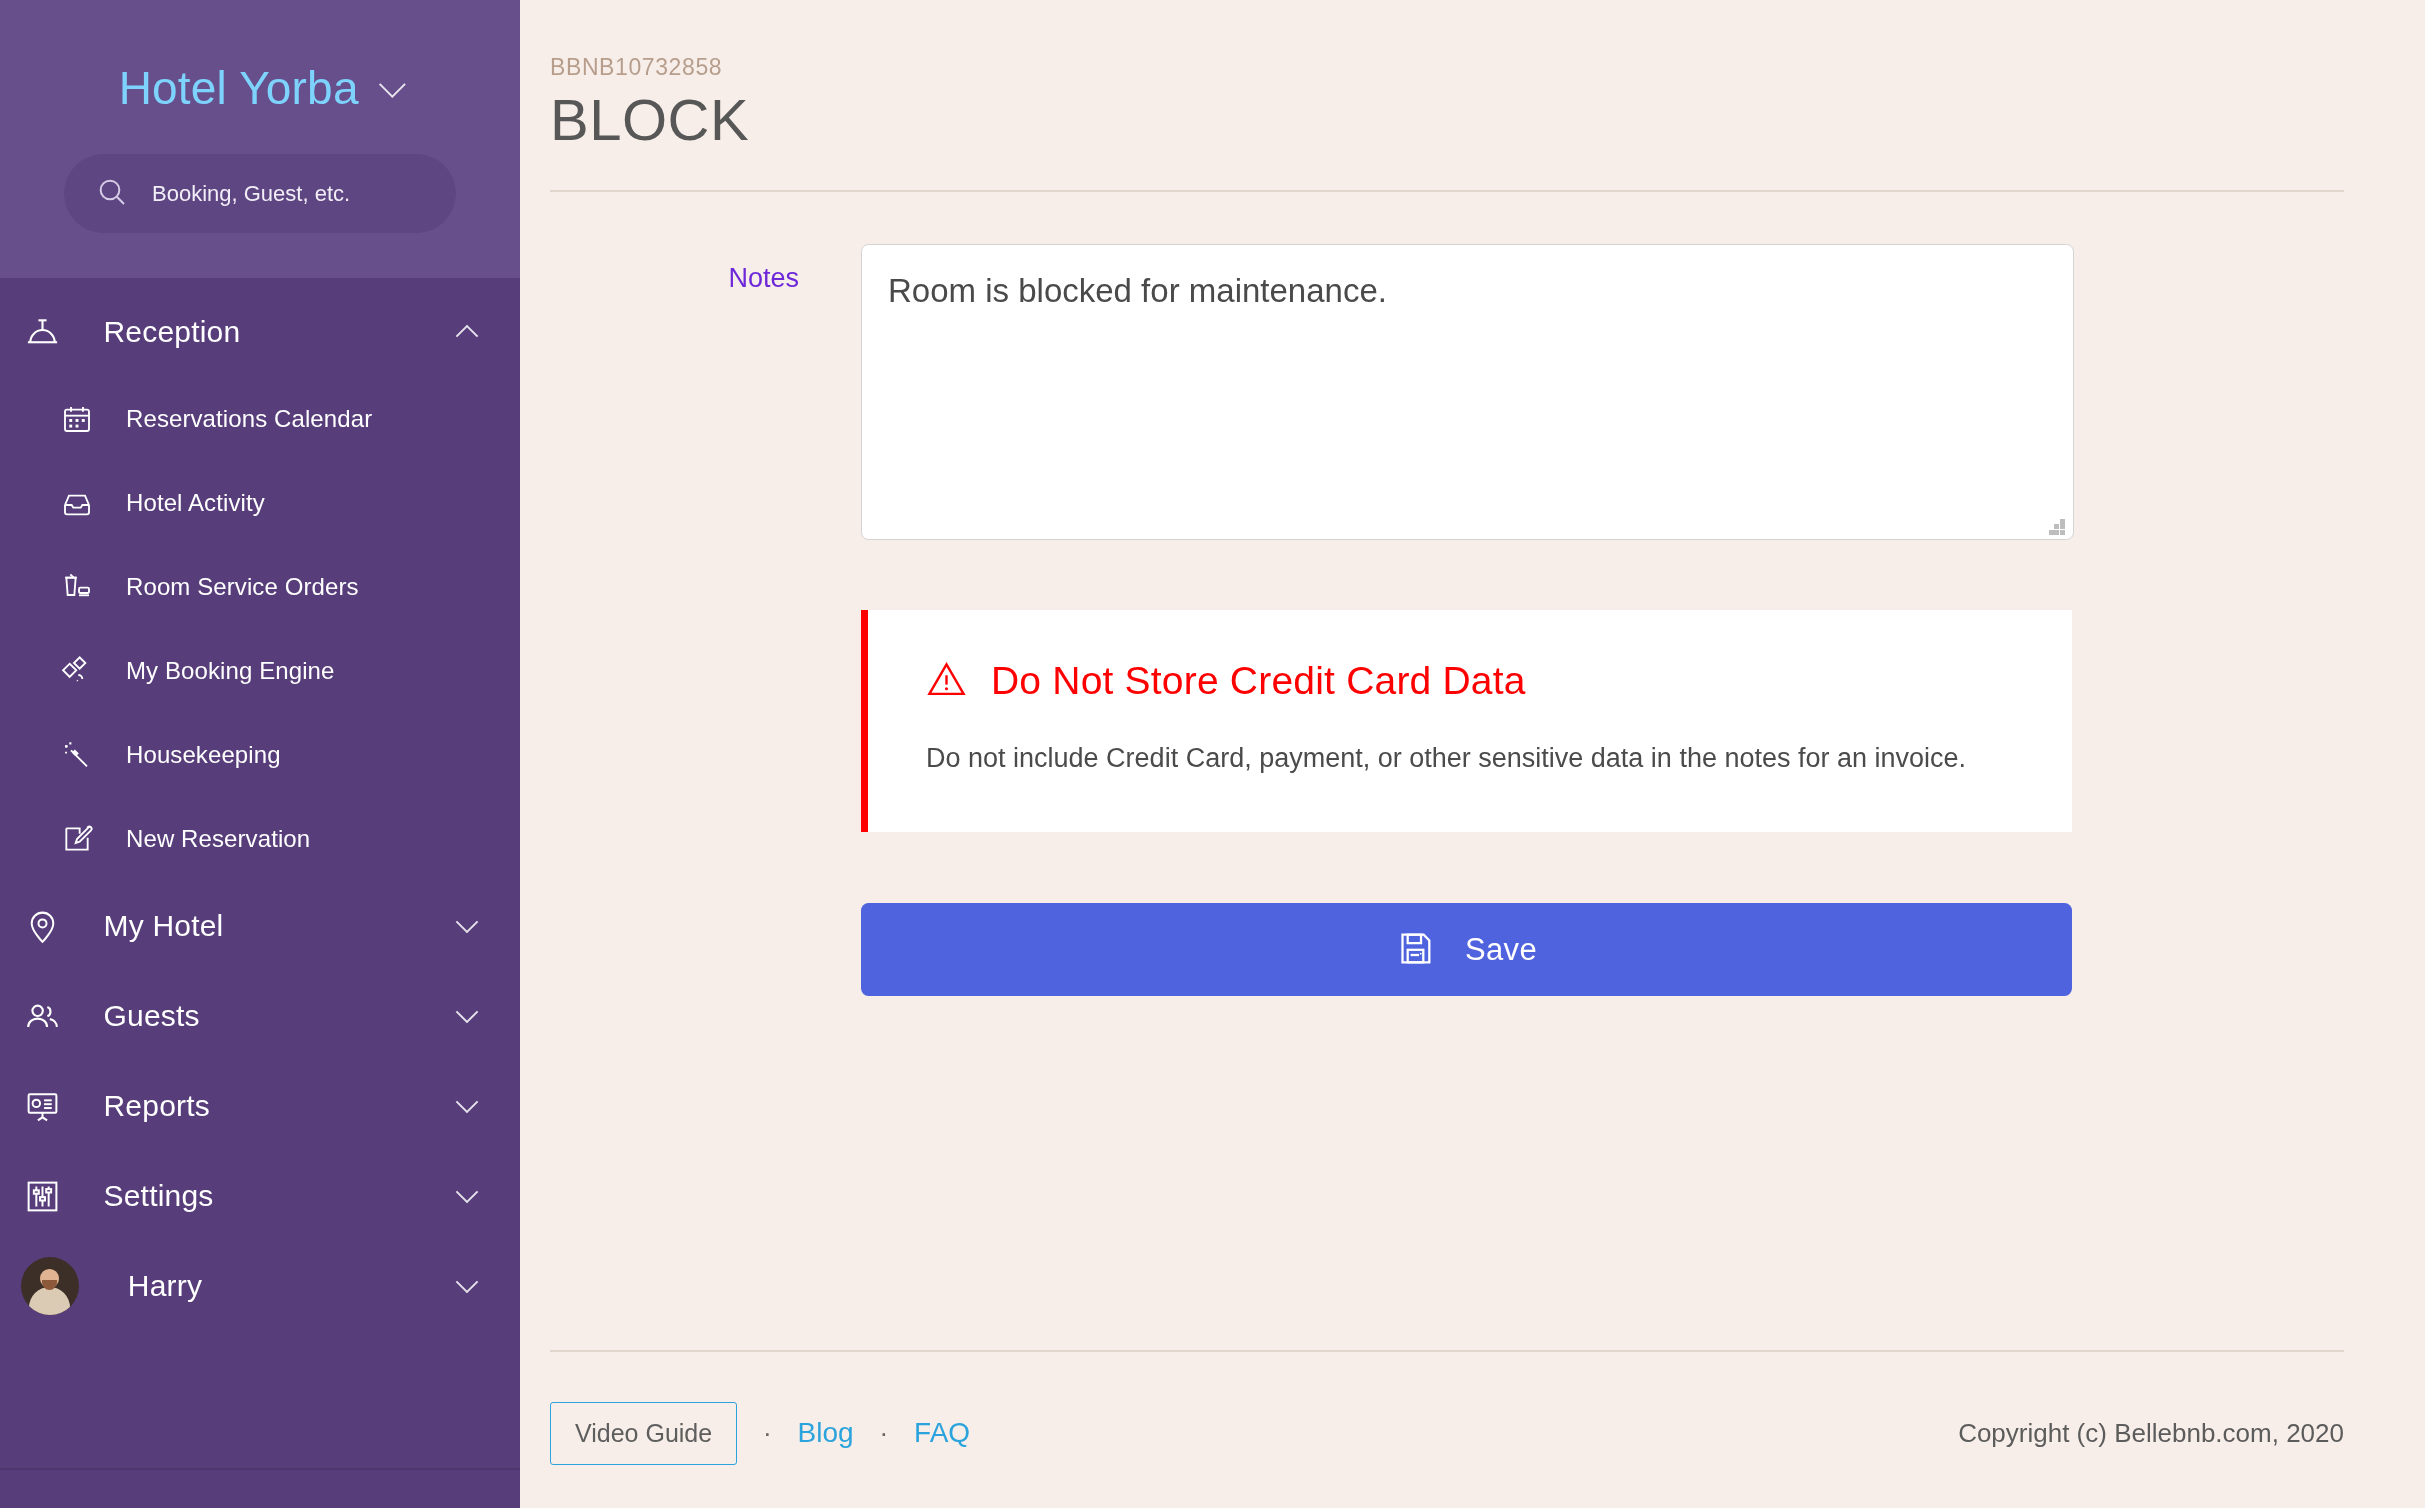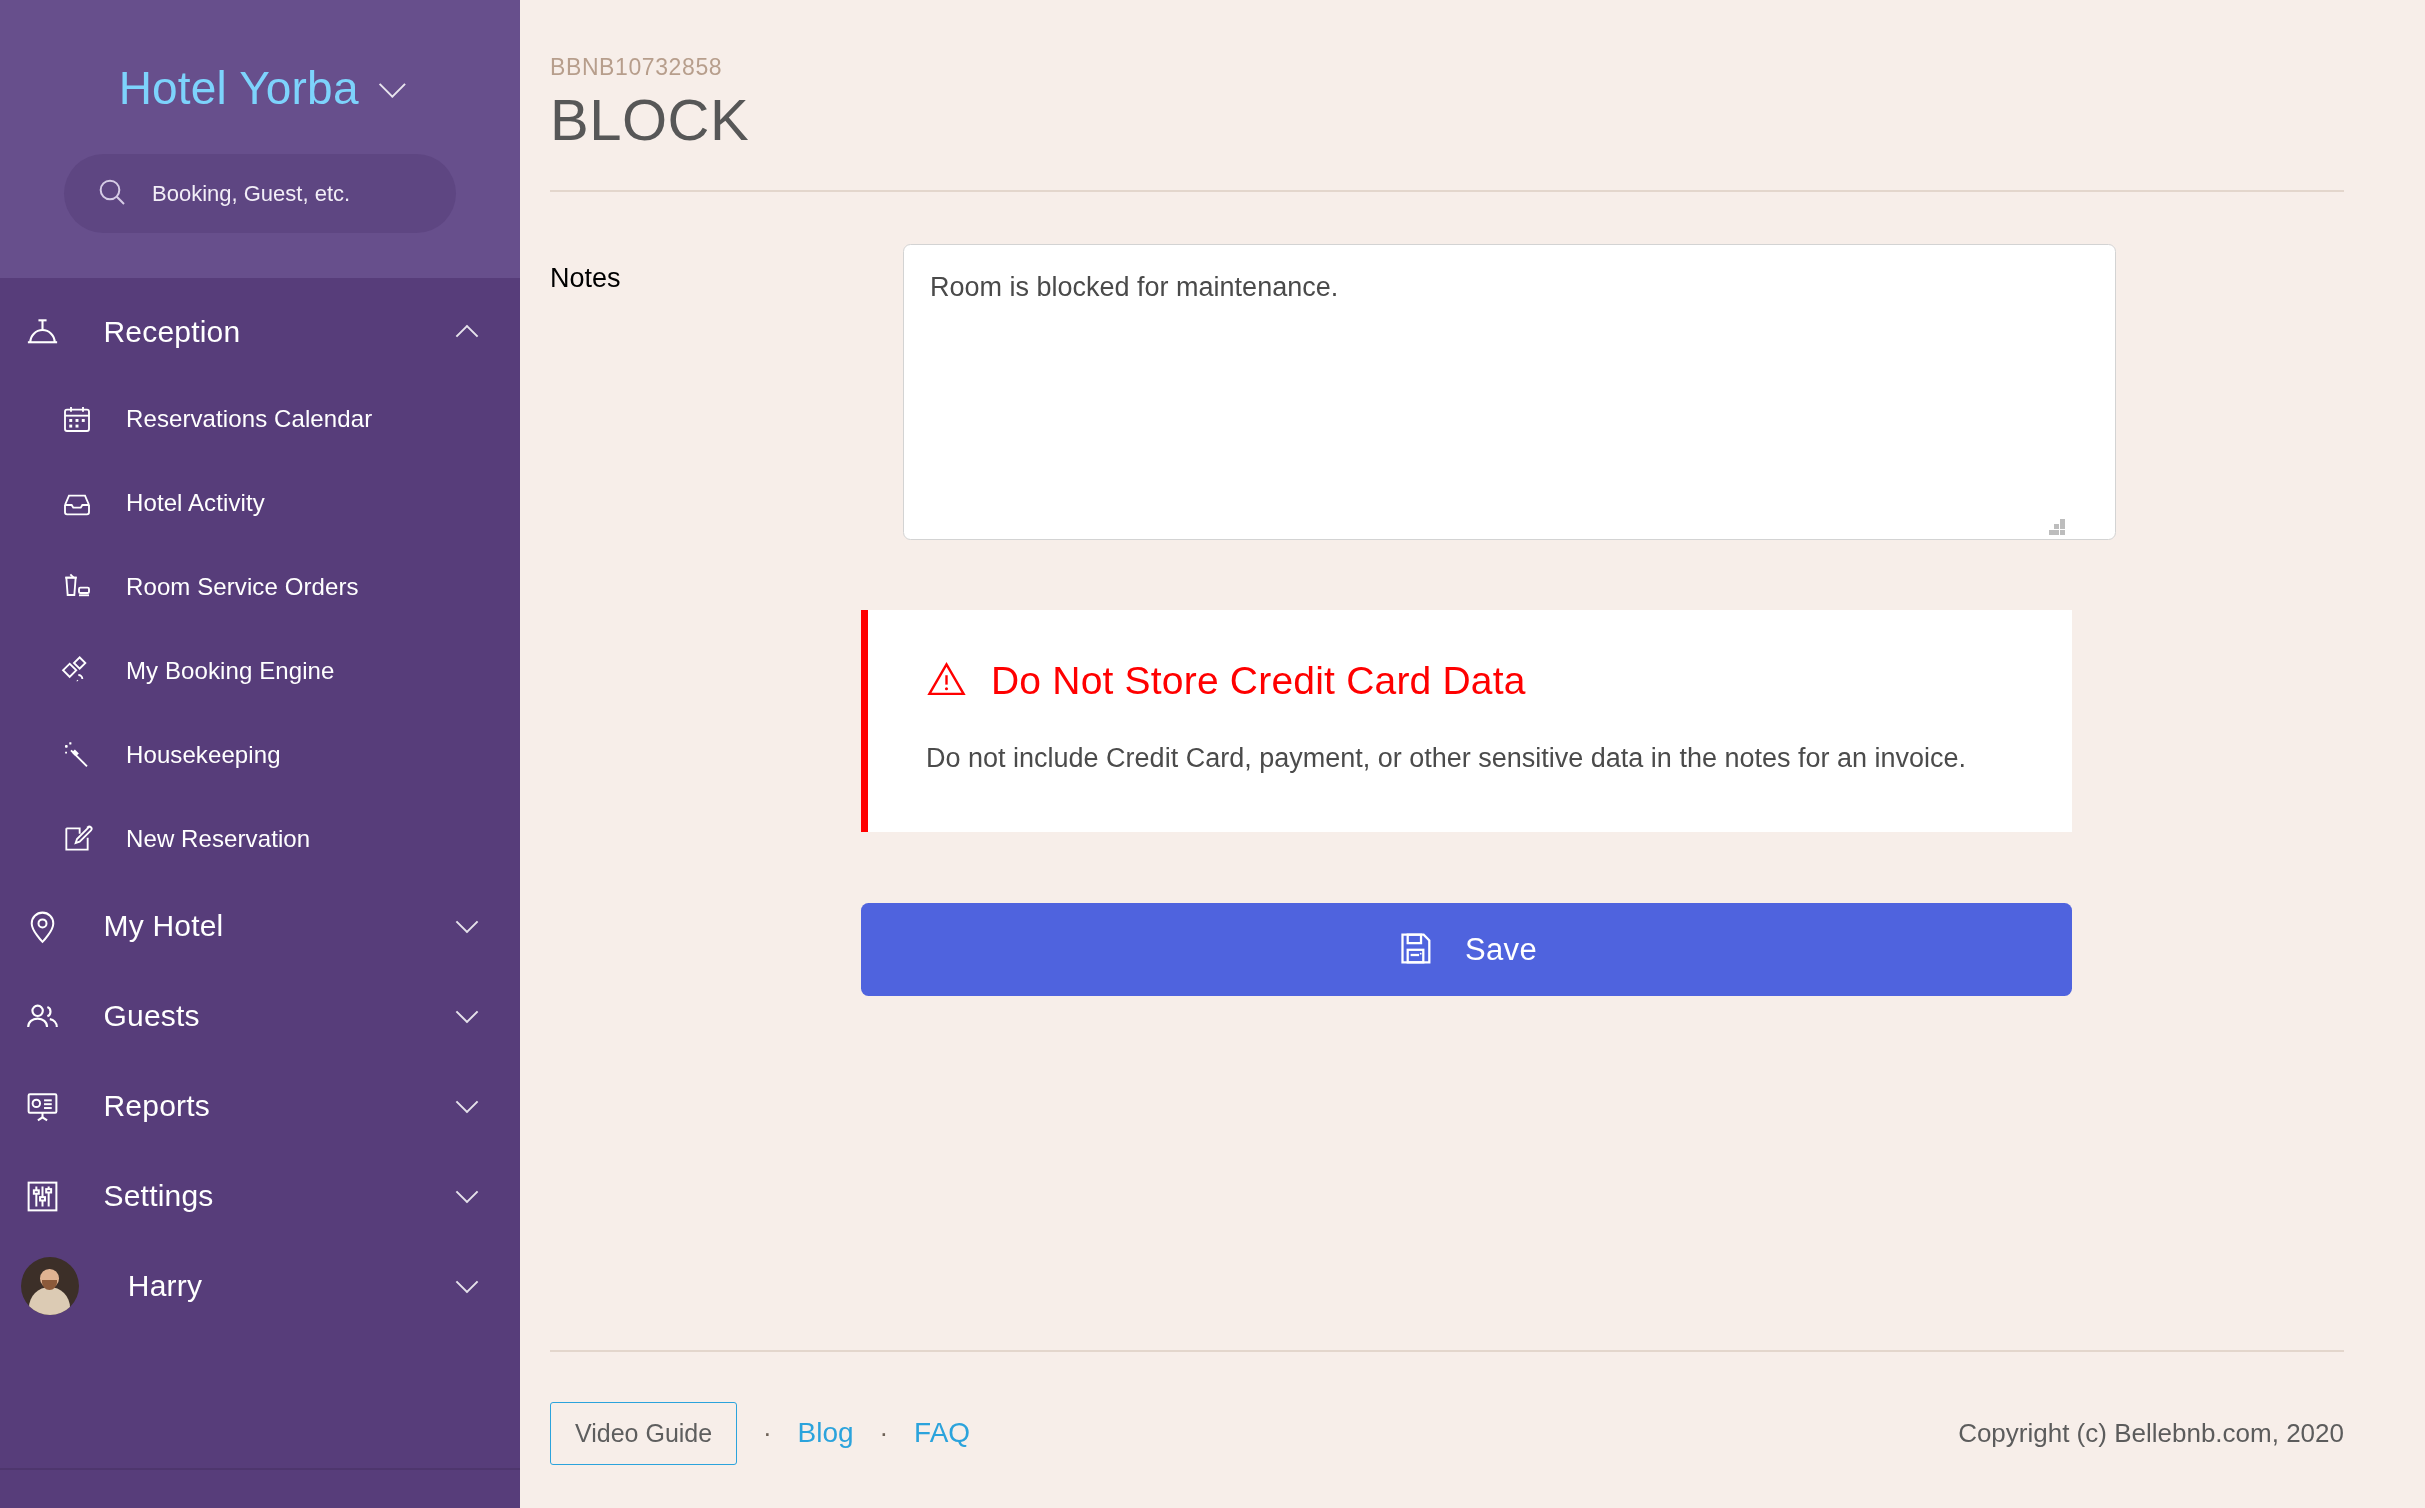--- a/index.html
+++ b/index.html
@@ -246,44 +246,44 @@
   }
 
   .form-row {
     display: flex;
     align-items: flex-start;
   }
 
   .form-label {
     width: 311px;
     flex: 0 0 311px;
+    text-align: right;
     padding-right: 62px;
     padding-top: 18.7px;
-    color: #000000;
+    color: #6d28d9;
     font-size: 27px;
     font-weight: 400;
   }
 
   .form-control { flex: 1 1 auto; max-width: 1213px; }
 
   .notes-area {
     width: 1213px;
     height: 296px;
     background: #FFFFFF;
     border: 1.9px solid #D3D3D3;
     border-radius: 7.5px;
     padding: 24px 26px;
     font-family: "Liberation Sans", sans-serif;
-    font-size: 27px;
+    font-size: 33px;
     color: #4A4A4A;
     resize: none;
     outline: none;
     line-height: 1.35;
     position: relative;
-    margin-left: 42px;
   }
 
   .notes-wrap { position: relative; width: 1213px; }
 
   .resize-grip {
     position: absolute;
     right: 9.3px;
     bottom: 8.4px;
     width: 17px;
     height: 17px;

